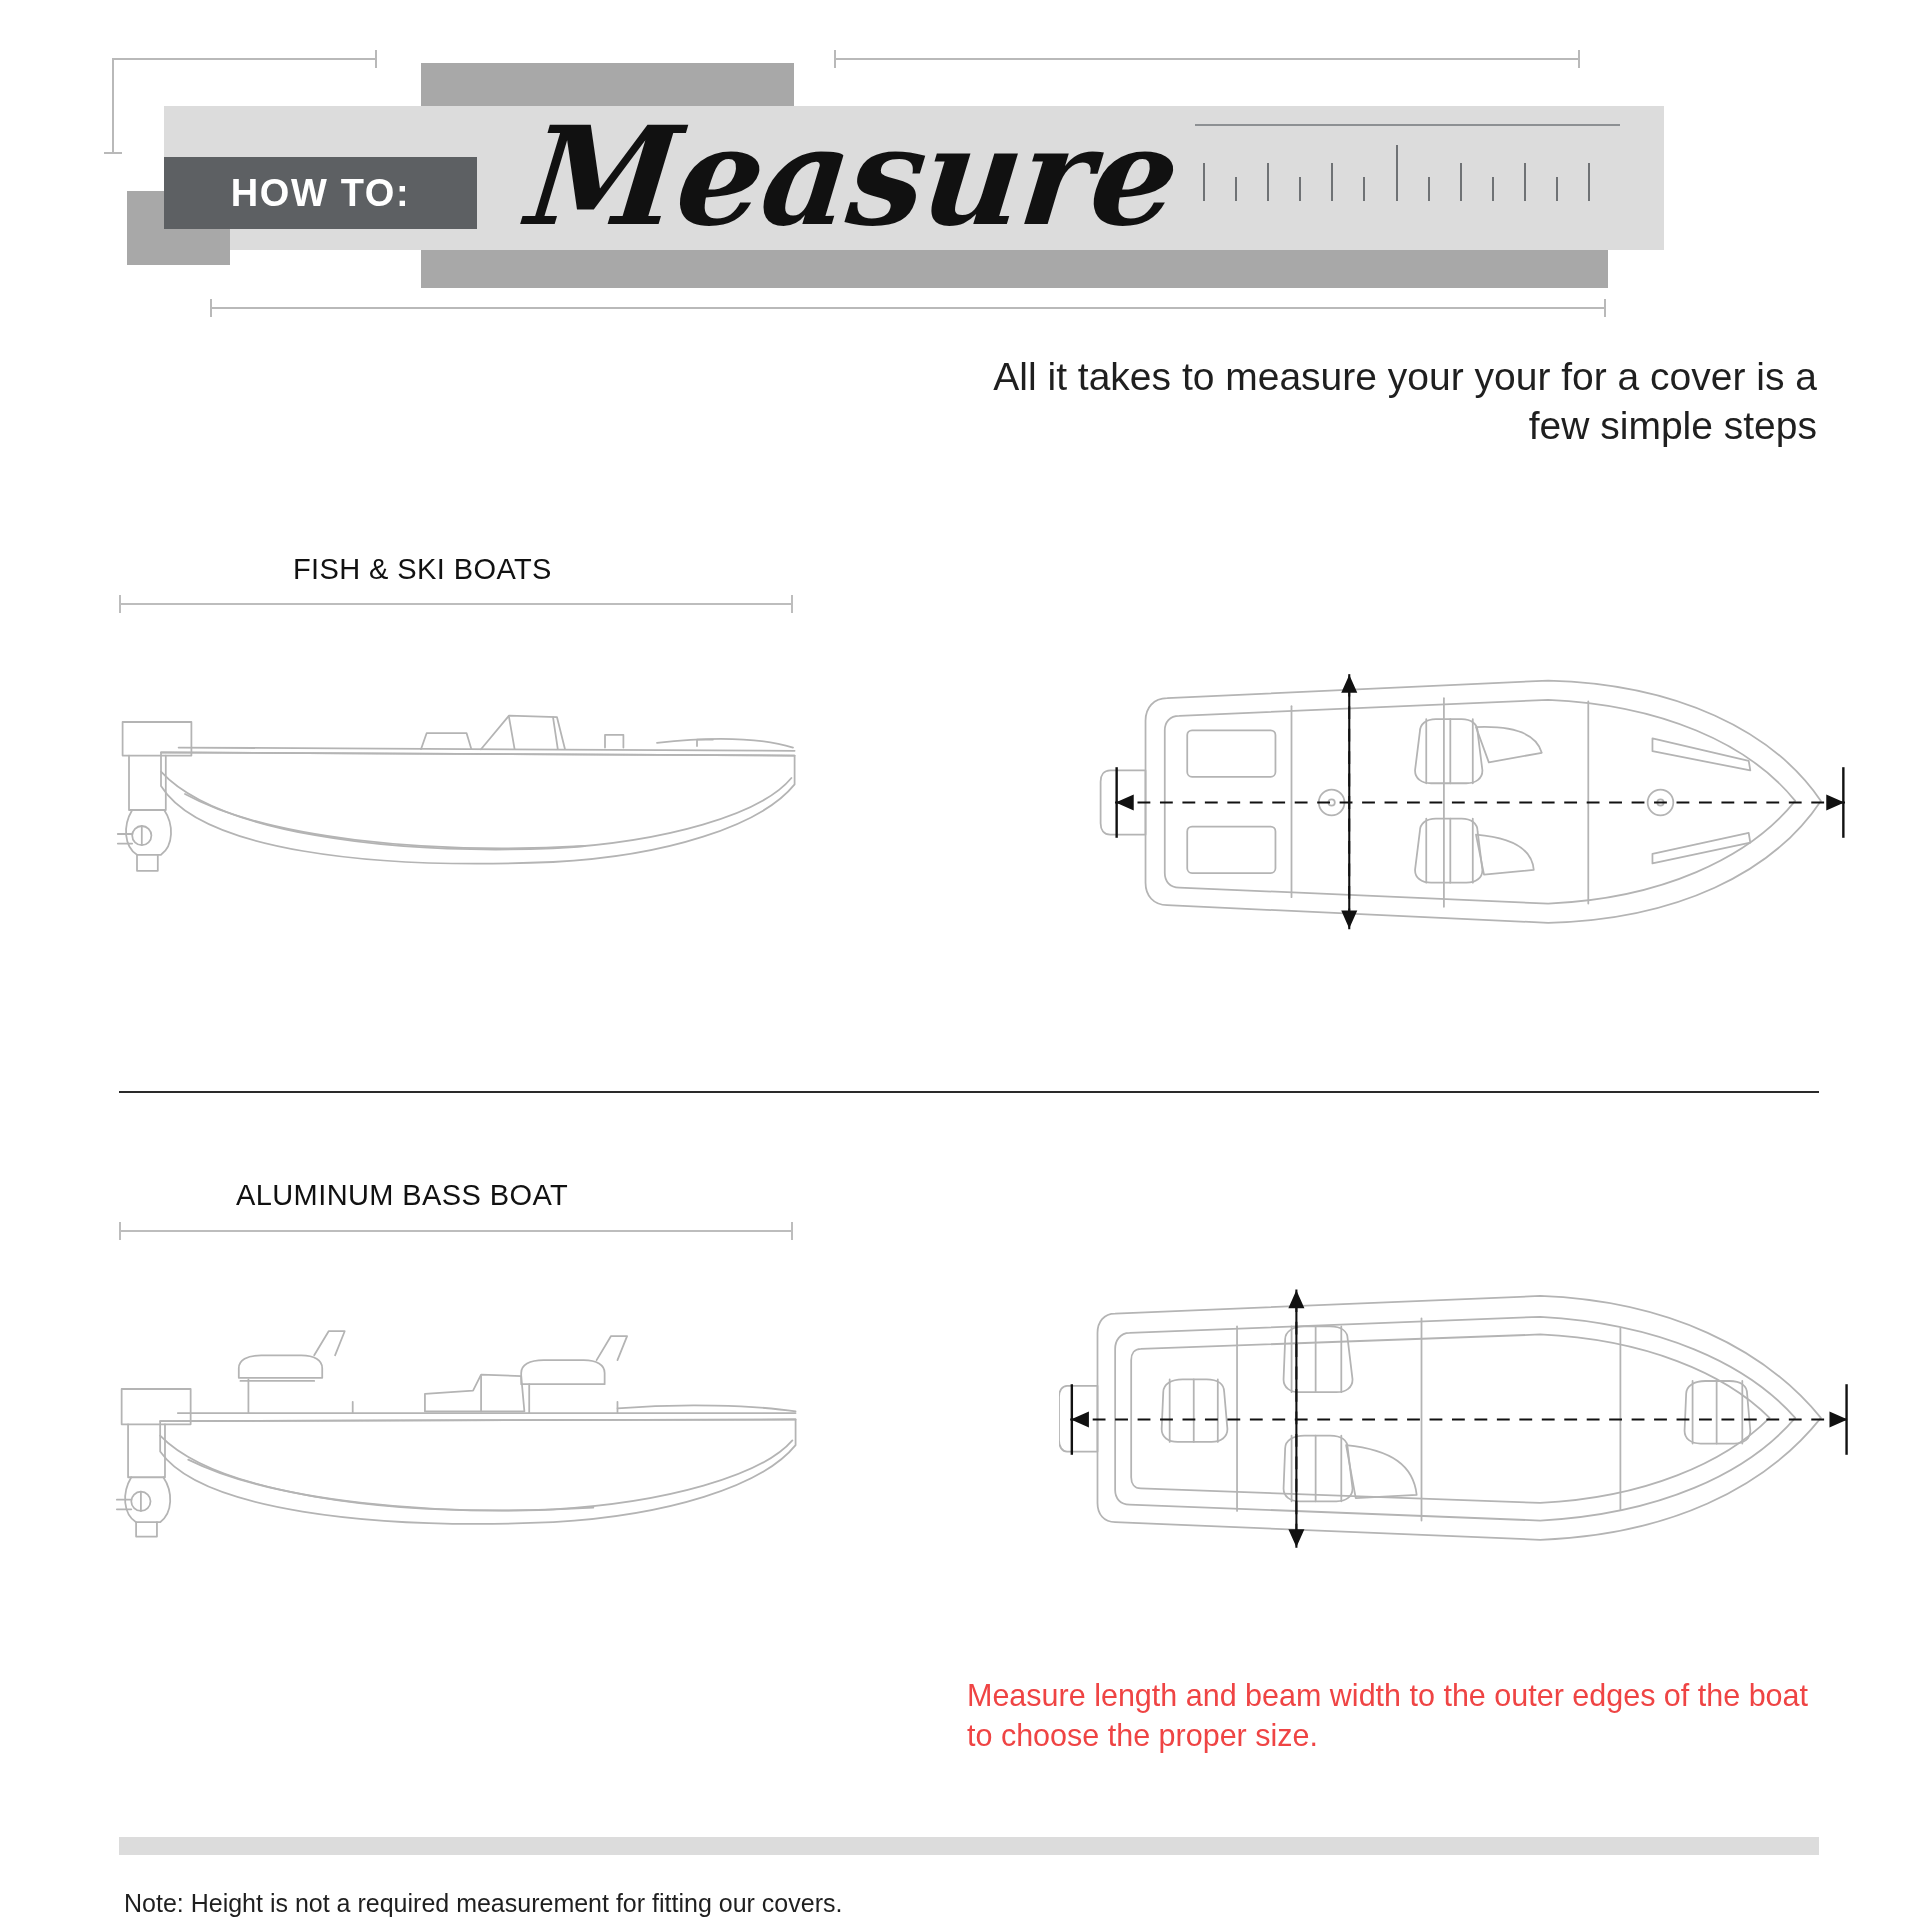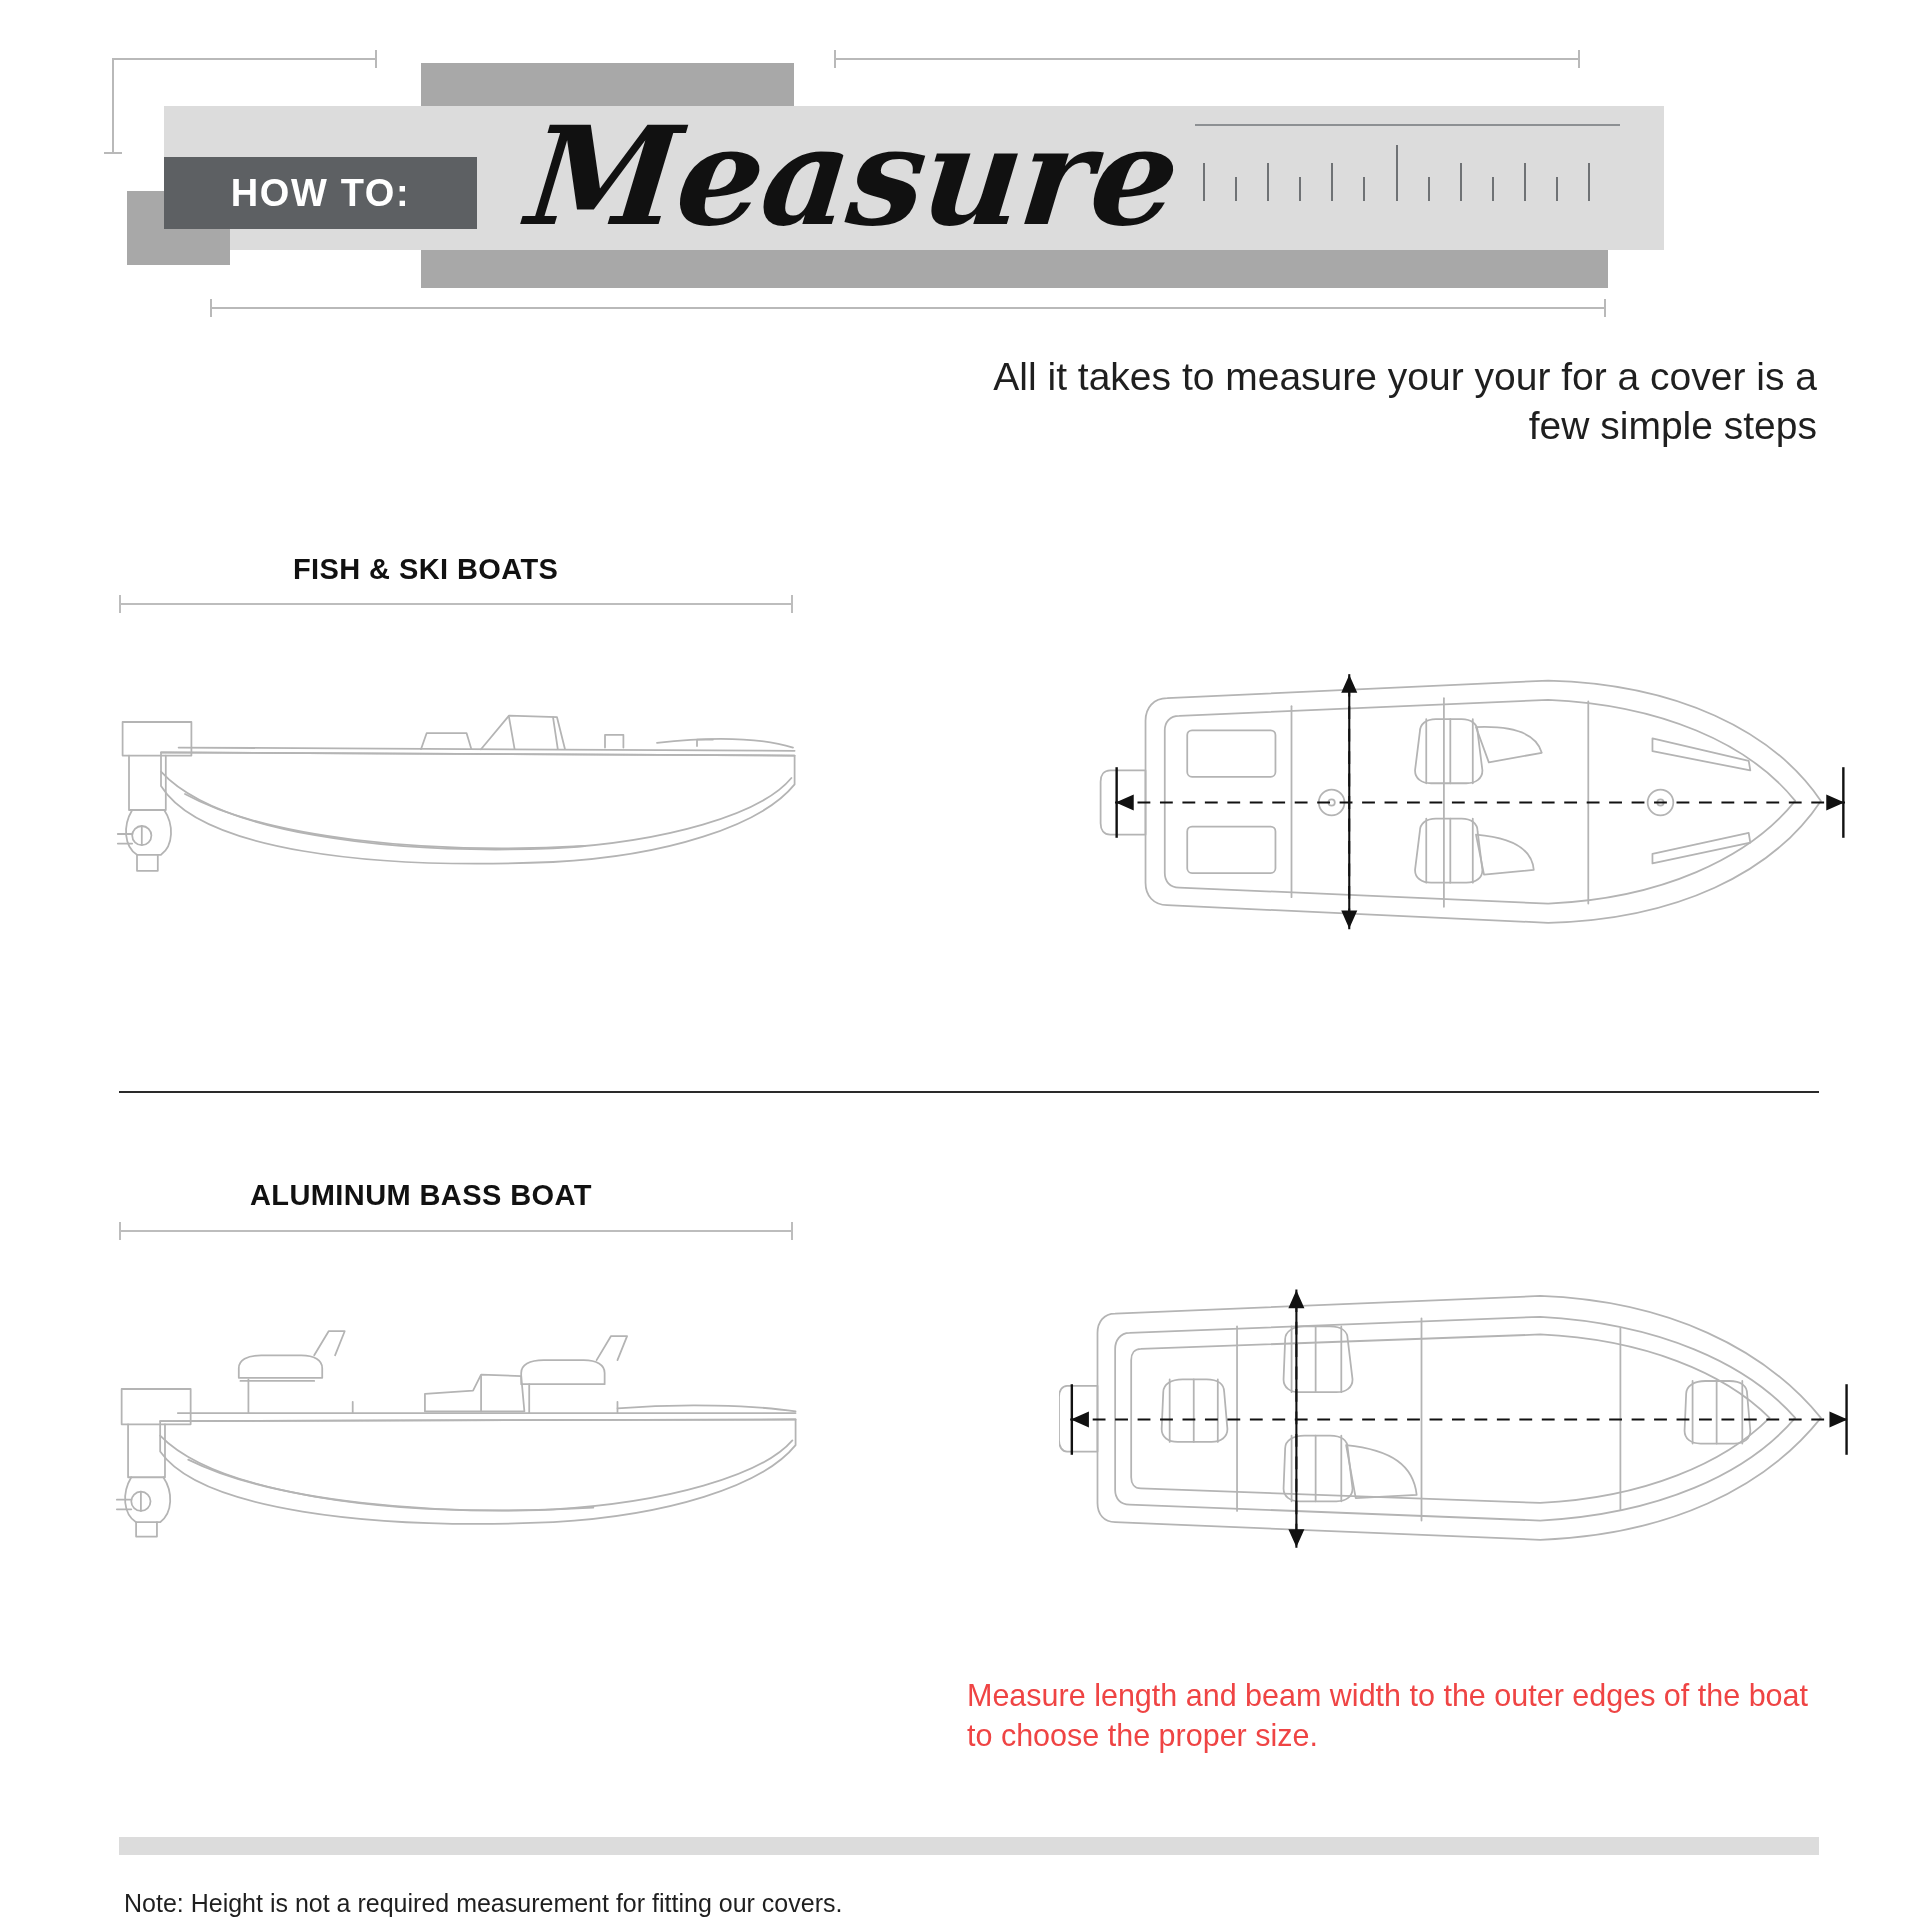--- a/index.html
+++ b/index.html
@@ -119,21 +119,21 @@
     text-align: right;
     font-size: 39px;
     line-height: 1.25;
     color: #1f1f1f;
   }
 
   
   .section-title {
     position: absolute;
     font-size: 29px;
-    font-weight: bold;
+    font-weight: normal;
     letter-spacing: 0.4px;
     color: #111;
   }
   .title-rule {
     position: absolute;
     height: 1.6px;
     background: #bdbdbd;
   }
   .title-rule::before,
   .title-rule::after {
@@ -309,21 +309,21 @@
     <line x1="20" y1="200" x2="930" y2="200" stroke-dasharray="16 12" stroke-width="2.4"></line>
     <polygon points="24,200 42,192 42,208"></polygon>
     <polygon points="926,200 908,192 908,208"></polygon>
     <line x1="22" y1="156" x2="22" y2="244" stroke-width="3"></line>
     <line x1="928" y1="156" x2="928" y2="244" stroke-width="3"></line>
   </g>
 </svg>
 
 <div class="divider" style="top:1091px;"></div>
 
-<div class="section-title" style="left:250px; top:1179px;">ALUMINUM BASS BOAT</div>
+<div class="section-title" style="left:236px; top:1179px;">ALUMINUM BASS BOAT</div>
 <div class="title-rule" style="left:119px; top:1230px; width:674px;"></div>
 
 <svg class="boat-svg" style="left:104px; top:1307px;" width="698" height="233" viewBox="0 0 870 290">
   <g fill="none" stroke="#b4b4b4" stroke-width="2.2" stroke-linejoin="round" stroke-linecap="round">
 
     <path d="M70 142 L70 180 C 120 252, 330 278, 560 268 C 700 260, 820 224, 862 172 L862 140 Z"></path>
     <path d="M70 160 C 140 232, 350 260, 560 252 C 700 244, 820 210, 858 166"></path>
     <path d="M105 190 C 210 242, 410 262, 610 250"></path>
 
     <path d="M70 142 L862 140"></path>

